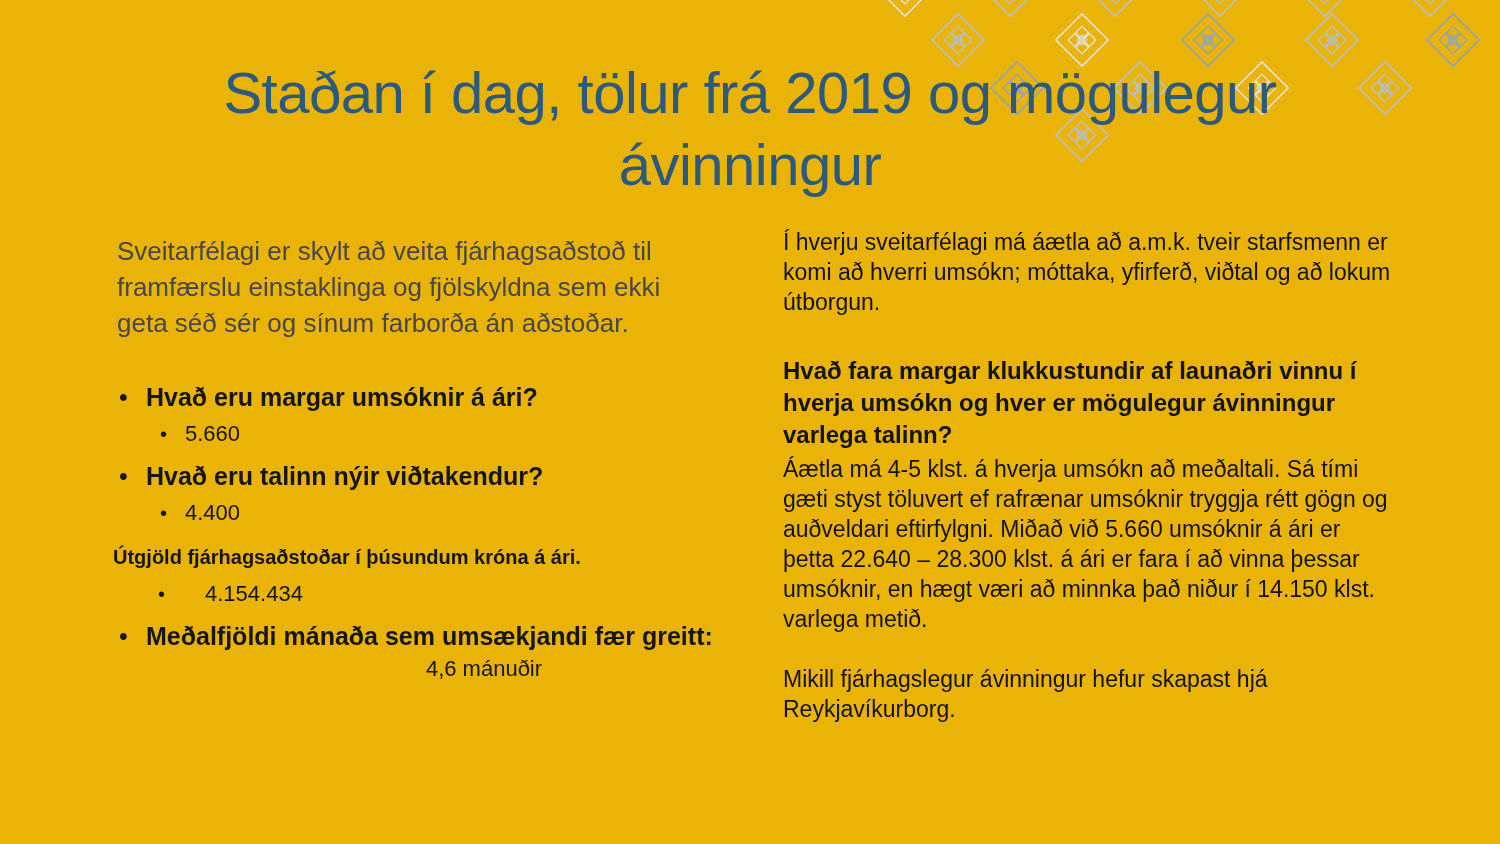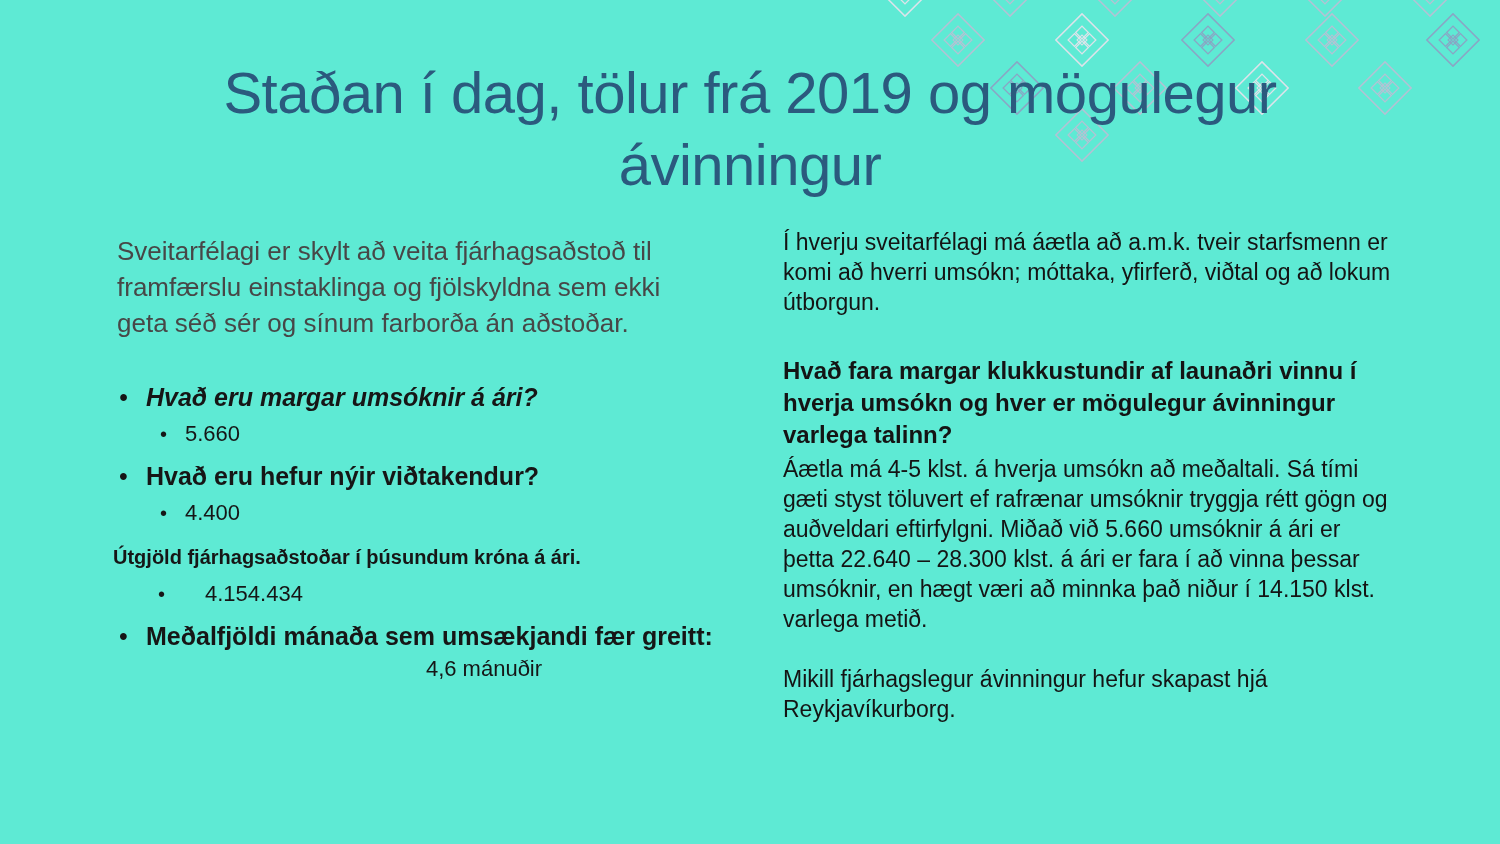--- a/index.html
+++ b/index.html
@@ -1,20 +1,20 @@
 <!DOCTYPE html>
 <html><head>
 <meta charset="utf-8">
 <style>
   html, body { margin: 0; padding: 0; background: #ffffff; }
   .slide {
     position: relative;
     width: 1500px;
     height: 844px;
-    background: #5eead4;
+    background: #eab308;
     overflow: hidden;
     font-family: "Liberation Sans", sans-serif;
   }
 
   
   .ornament-field { position: absolute; inset: 0; z-index: 0; }
   .orn { position: absolute; width: 54px; height: 54px; }
   .orn.pale   { color: #dde3ea; }
   .orn.med    { color: #b3c2d4; }
   .orn.strong { color: #8aa5c4; }
@@ -58,21 +58,21 @@
     line-height: 34px;
     padding-left: 33px;
     margin-top: 10px;
   }
   .bullet-bold::before {
     content: "\2022";
     position: absolute;
     left: 6px;
     font-weight: normal;
   }
-  .left-list .item:first-child { margin-top: 0; font-style: italic; }
+  .left-list .item:first-child { margin-top: 0; }
   .sub-bullet {
     font-size: 22px;
     line-height: 30px;
     padding-left: 72px;
     margin-top: 5px;
     font-weight: normal;
   }
   .sub-bullet::before {
     content: "\2022";
     position: absolute;
@@ -305,21 +305,21 @@
 geta séð sér og sínum farborða án aðstoðar.</p>
 
   <div class="left-list">
     <div class="item bullet-bold">
       <span>Hvað eru margar umsóknir á ári?</span>
     </div>
     <div class="item sub-bullet">
       <span>5.660</span>
     </div>
     <div class="item bullet-bold">
-      <span>Hvað eru hefur nýir viðtakendur?</span>
+      <span>Hvað eru talinn nýir viðtakendur?</span>
     </div>
     <div class="item sub-bullet">
       <span>4.400</span>
     </div>
     <div class="item bold-plain">
       <span>Útgjöld fjárhagsaðstoðar í þúsundum króna á ári.</span>
     </div>
     <div class="item sub-bullet-wide">
       <span>4.154.434</span>
     </div>

